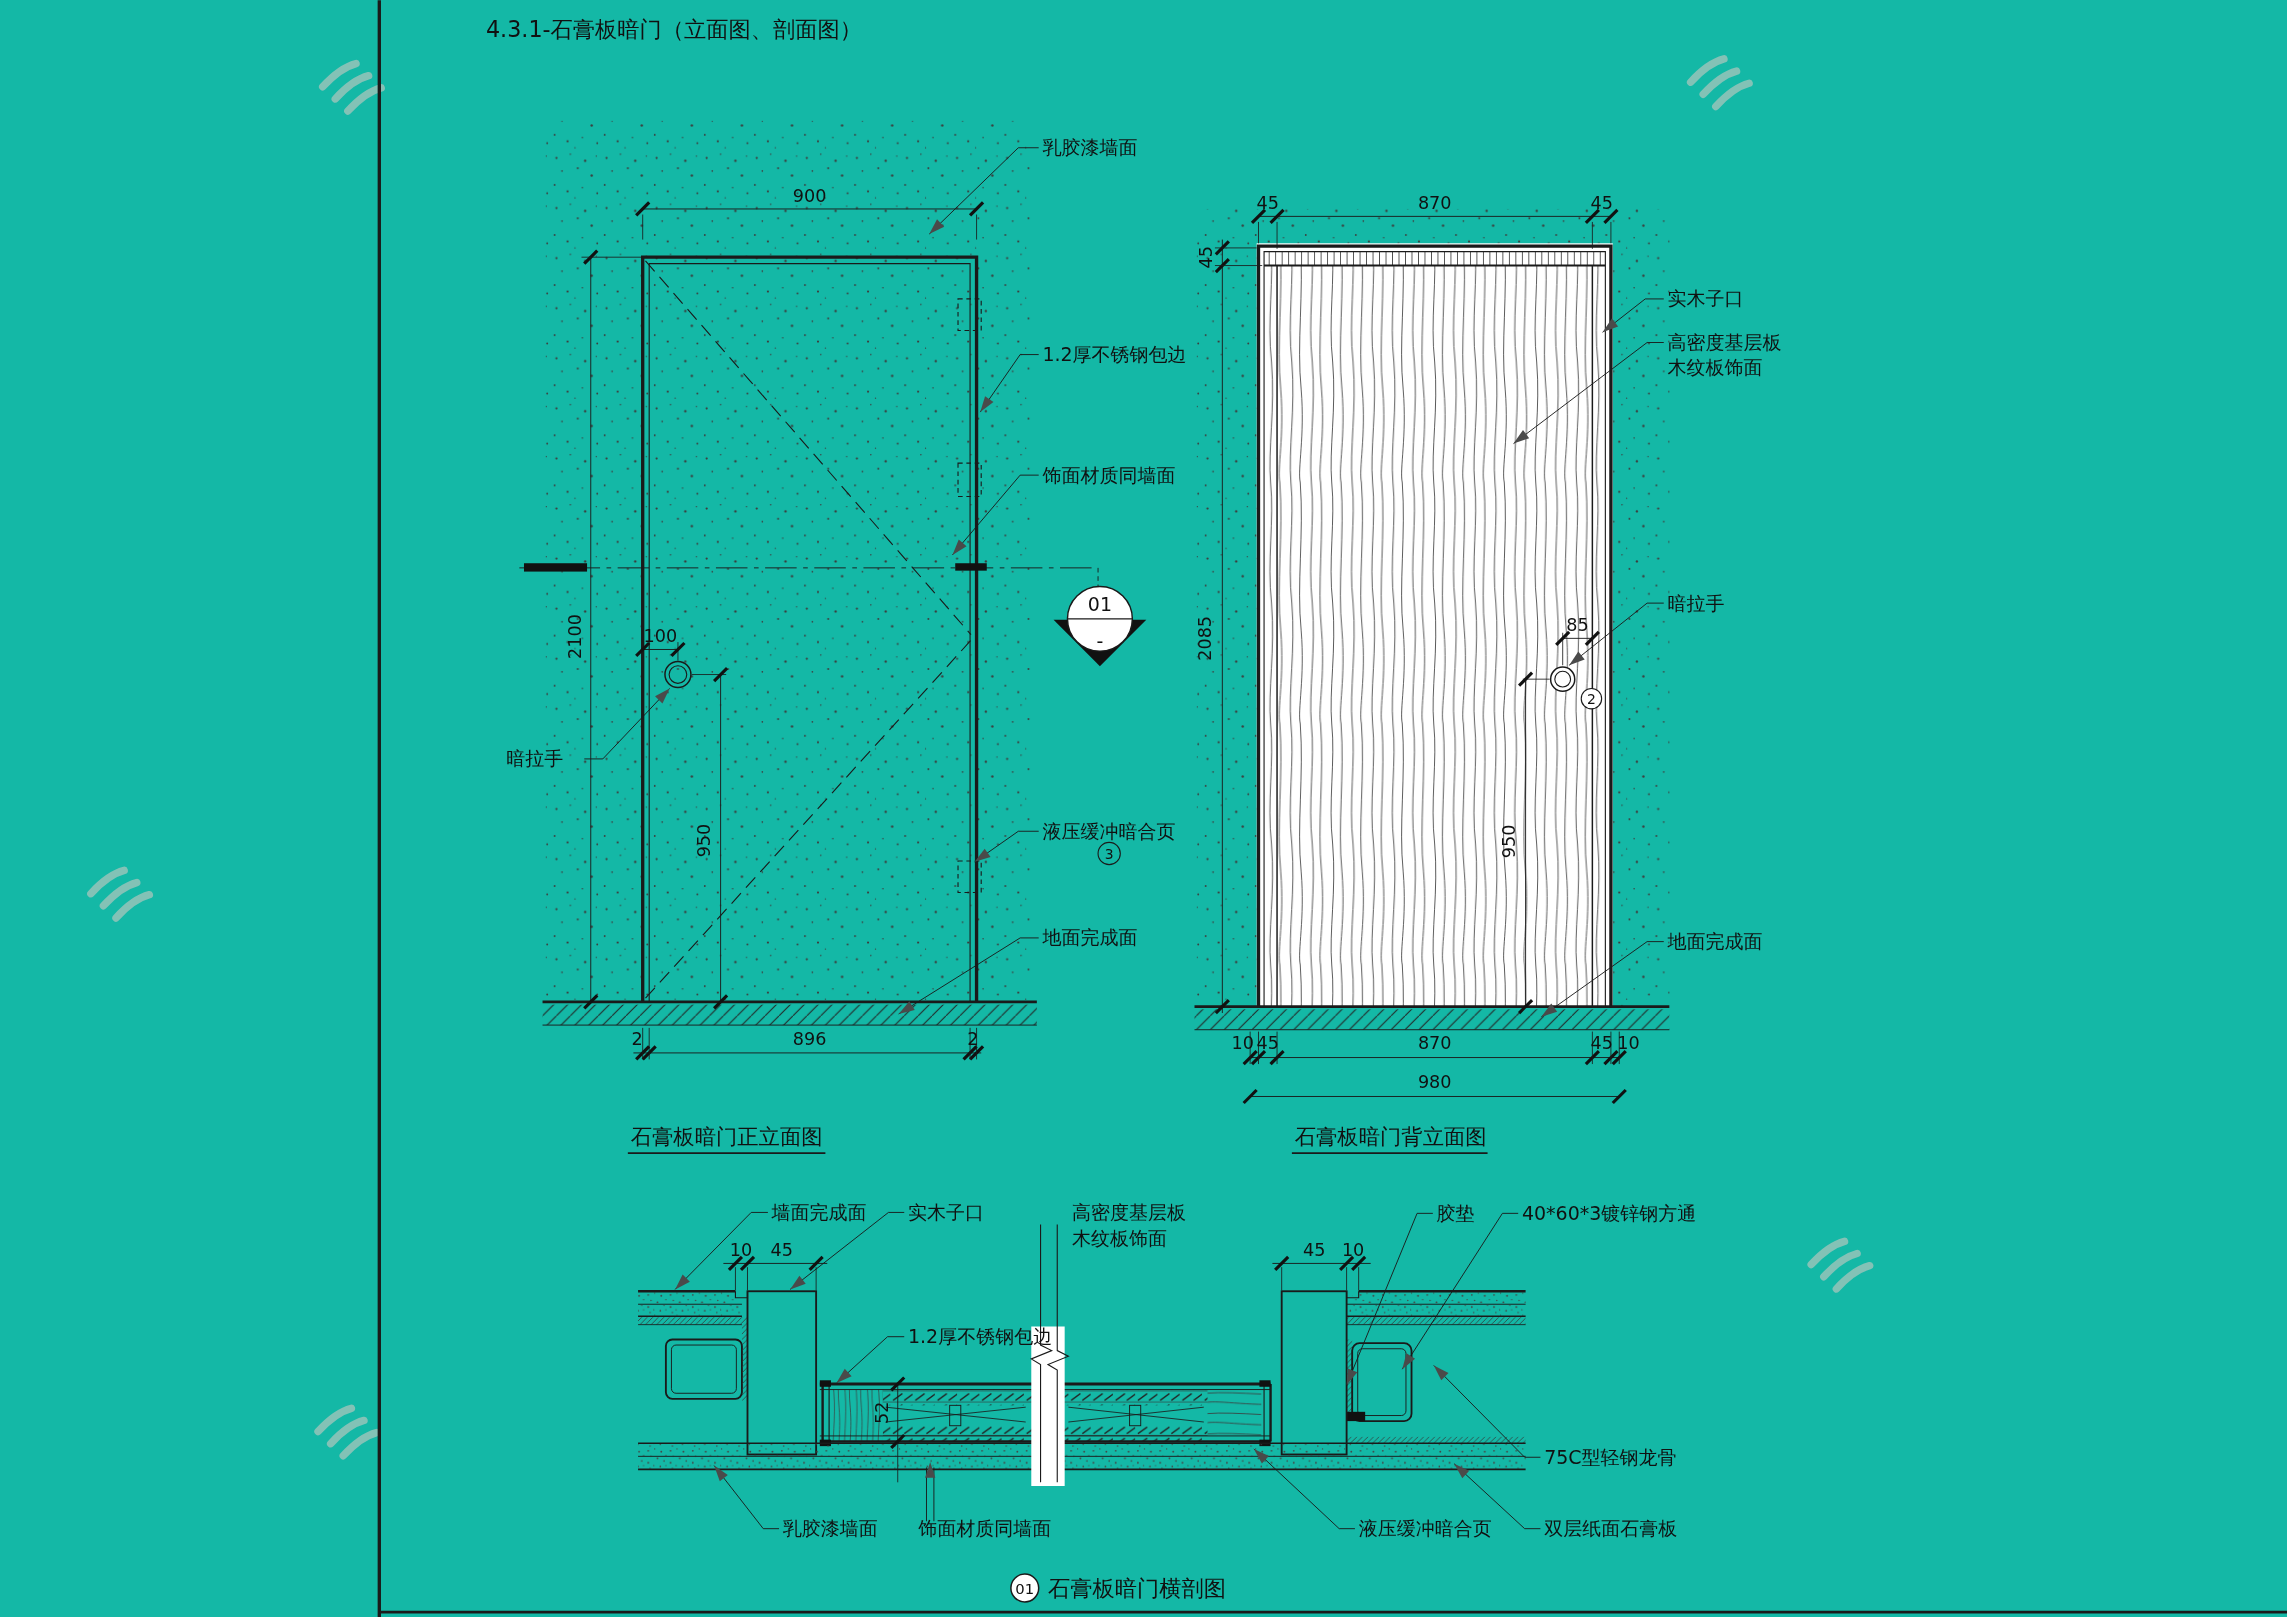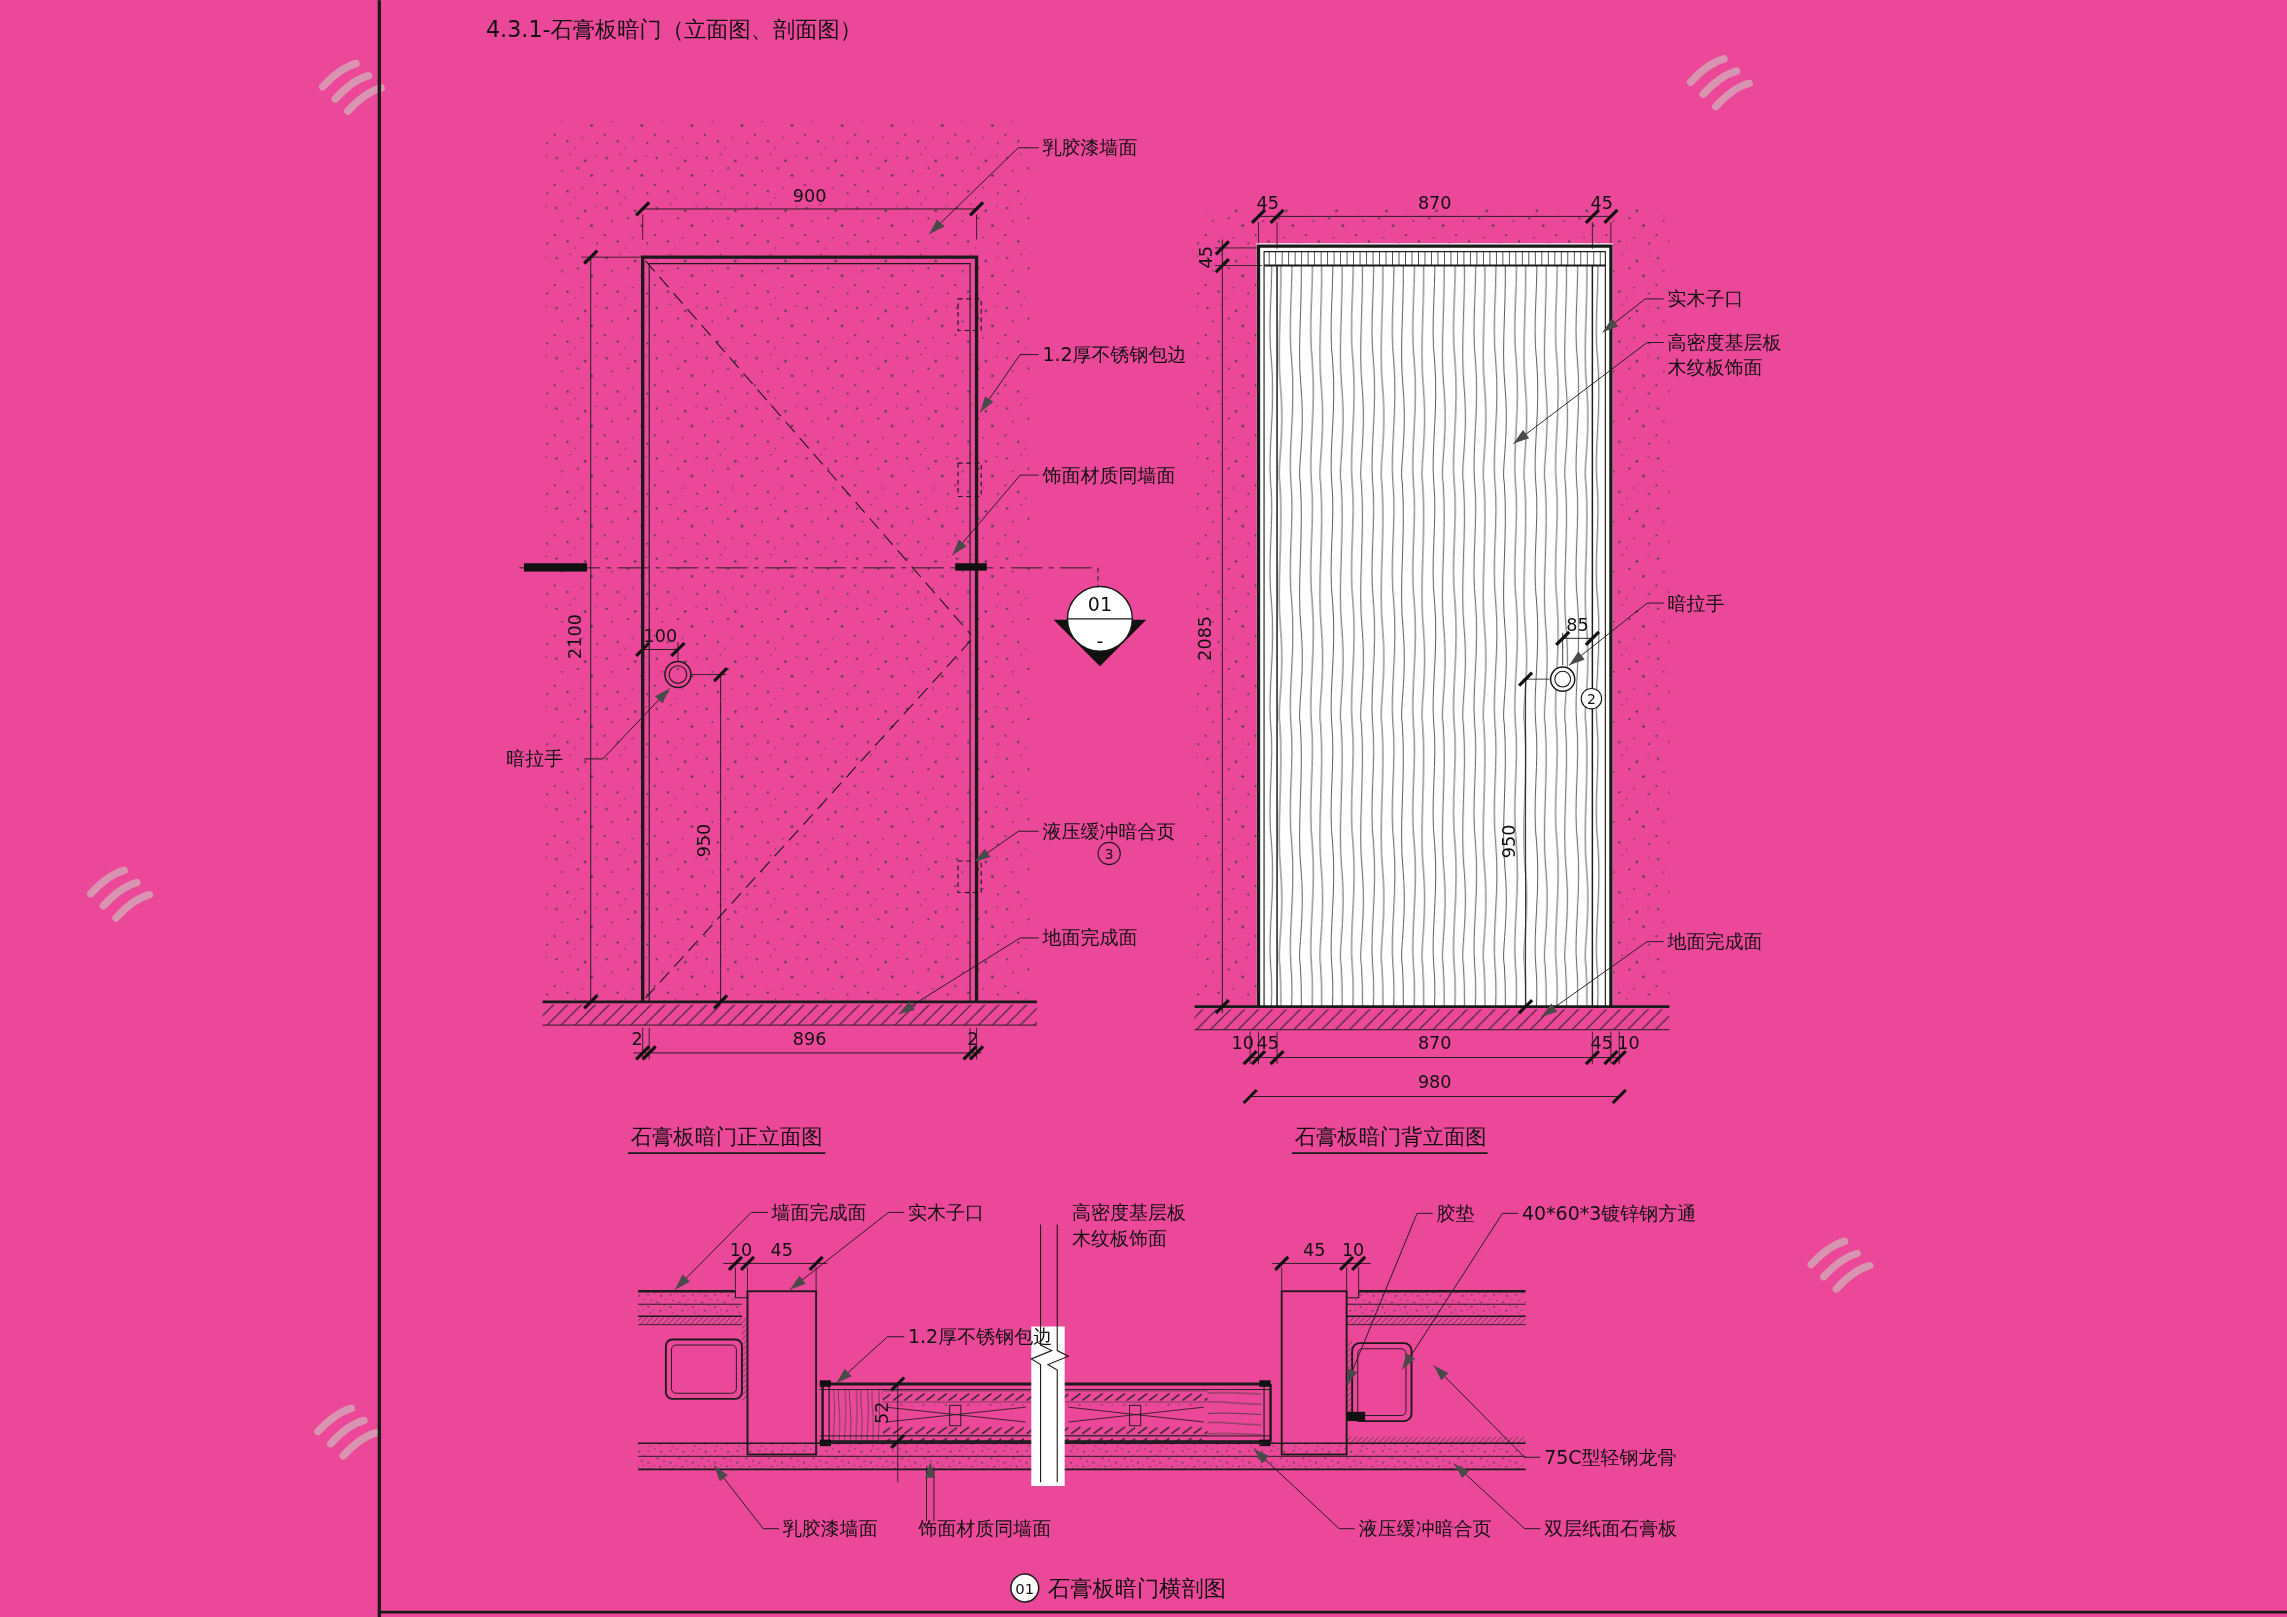--- a/index.html
+++ b/index.html
@@ -1,16 +1,16 @@
 <!DOCTYPE html>
 <html style="font-size:15px"><head>
 <meta charset="utf-8">
 <style>
   html,body{margin:0;padding:0;background:#fff;}
-  #page{position:relative;width:2287px;height:1618px;background:#ec4899;overflow:hidden;}
+  #page{position:relative;width:2287px;height:1618px;background:#14b8a6;overflow:hidden;}
   svg{position:absolute;left:0;top:0;}
   .s05{stroke:#1a1a1a;stroke-width:.9;fill:none}
   .s08{stroke:#1a1a1a;stroke-width:1;fill:none}
   .s1{stroke:#1a1a1a;stroke-width:1.2;fill:none}
   .s15{stroke:#1a1a1a;stroke-width:1.6;fill:none}
   .s2{stroke:#1a1a1a;stroke-width:2;fill:none}
   .s25{stroke:#1a1a1a;stroke-width:2.6;fill:none}
   .s3{stroke:#1a1a1a;stroke-width:3;fill:none}
   .s35{stroke:#1a1a1a;stroke-width:3.6;fill:none}
   .dsh{stroke-dasharray:15,8}

